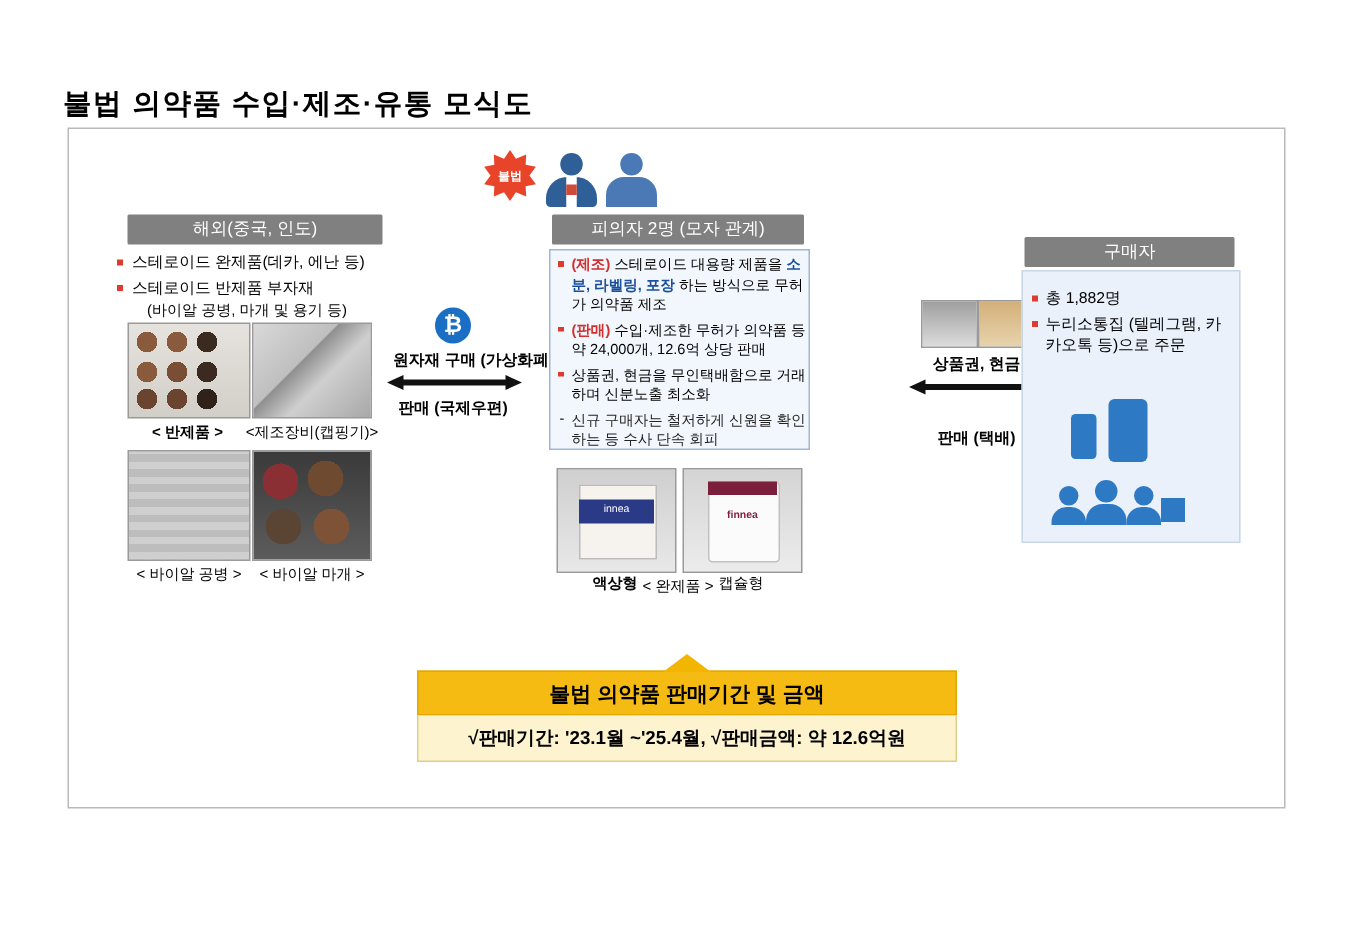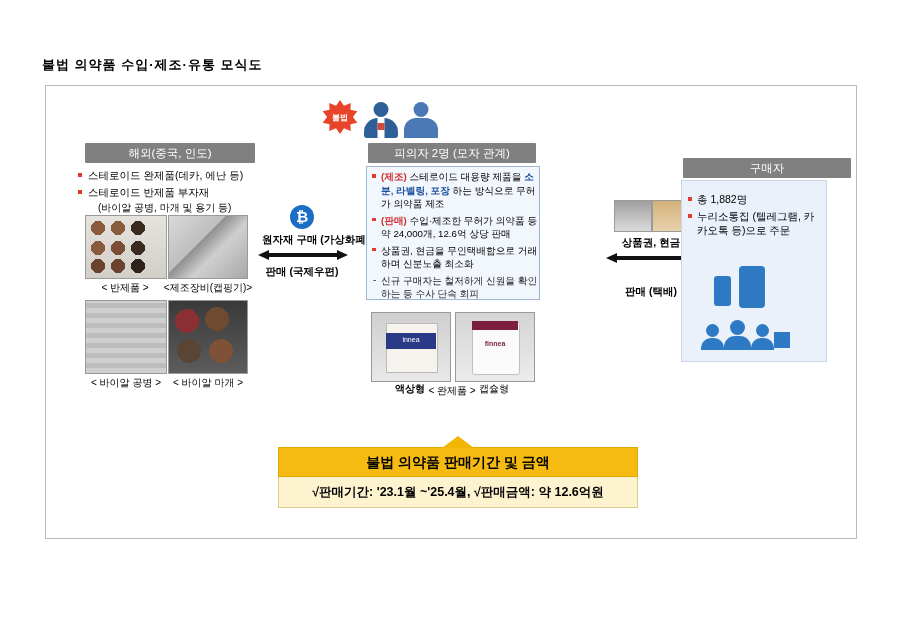--- a/index.html
+++ b/index.html
@@ -6,21 +6,21 @@
   body{
     width:900px;height:618px;
     background:#ffffff;
     font-family:"Liberation Sans", sans-serif;
     color:#222;
     position:relative;
     overflow:hidden;
   }
   .page-title{
     position:absolute;left:42px;top:56px;
-    font-size:13px;font-weight:bold;letter-spacing:1px;color:#000;
+    font-size:19px;font-weight:bold;letter-spacing:1px;color:#000;
   }
   .frame{
     position:absolute;left:45px;top:85px;width:810px;height:452px;
     border:1px solid #b9b9b9;background:#fff;
   }
 
   
   .hdr{
     position:absolute;background:#808080;color:#fff;text-align:center;
     font-size:11.5px;font-weight:normal;line-height:20px;height:20px;border-radius:1px;
@@ -80,21 +80,21 @@
     display:flex;align-items:center;justify-content:center;text-align:center;line-height:9px;
   }
   .person{position:absolute;}
   .person .head{position:absolute;left:50%;transform:translateX(-50%);border-radius:50%;}
   .person .body{position:absolute;bottom:0;left:0;right:0;border-radius:14px 14px 3px 3px;}
 
   
   .jar{position:absolute;border:1px solid #9a9a9a;background:#efefef;overflow:hidden;}
 
   
-  #buyer-header{left:683px;top:158px;width:168px;}
+  #buyer-header{left:683px;top:158px;width:140px;}
   #buyer-box{left:681px;top:180px;width:144px;height:180px;border:1px solid #c9d6e8;background:#eaf1fa;}
   #buyer-bullets{left:688px;top:192px;width:132px;font-size:10.5px;line-height:14.5px;}
   #buyer-bullets .li{padding-left:9px;}
   #buyer-bullets .li:before{top:5px;}
 
   
   .banner{
     position:absolute;left:278px;top:447px;width:360px;
   }
   .banner .tip{
@@ -136,21 +136,21 @@
   radial-gradient(circle at 32px 32px,#7a4e34 0 7px,transparent 7px),
   radial-gradient(circle at 52px 32px,#3b2a20 0 7px,transparent 7px),
   radial-gradient(circle at 12px 50px,#6b4430 0 7px,transparent 7px),
   radial-gradient(circle at 32px 50px,#6b4430 0 7px,transparent 7px),
   radial-gradient(circle at 52px 50px,#2f221a 0 7px,transparent 7px),
   linear-gradient(#e6e3de,#d2cec8);"></div>
 
 <div class="photo" style="left:168px;top:215px;width:78px;height:62px;background:
   linear-gradient(135deg,#d9d9d9 0%,#bfbfbf 40%,#8f8f8f 41%,#cfcfcf 60%,#a8a8a8 100%);"></div>
 
-<div class="cap" style="left:85px;top:281px;width:80px;">&lt; 반제품 &gt;</div>
+<div class="cap" style="left:85px;top:281px;width:80px;font-weight:bold;">&lt; 반제품 &gt;</div>
 <div class="cap" style="left:162px;top:281px;width:92px;">&lt;제조장비(캡핑기)&gt;</div>
 
 <div class="photo" style="left:85px;top:300px;width:80px;height:72px;background:
   repeating-linear-gradient(0deg,#cfcfcf 0 5px,#bdbdbd 5px 10px),
   repeating-linear-gradient(90deg,#d6d6d6 0 5px,#c2c2c2 5px 10px);"></div>
 
 <div class="photo" style="left:168px;top:300px;width:78px;height:72px;background:
   radial-gradient(circle at 18px 20px,#8a2f34 0 12px,transparent 12px),
   radial-gradient(circle at 48px 18px,#6d4a30 0 12px,transparent 12px),
   radial-gradient(circle at 20px 50px,#5a4433 0 12px,transparent 12px),

